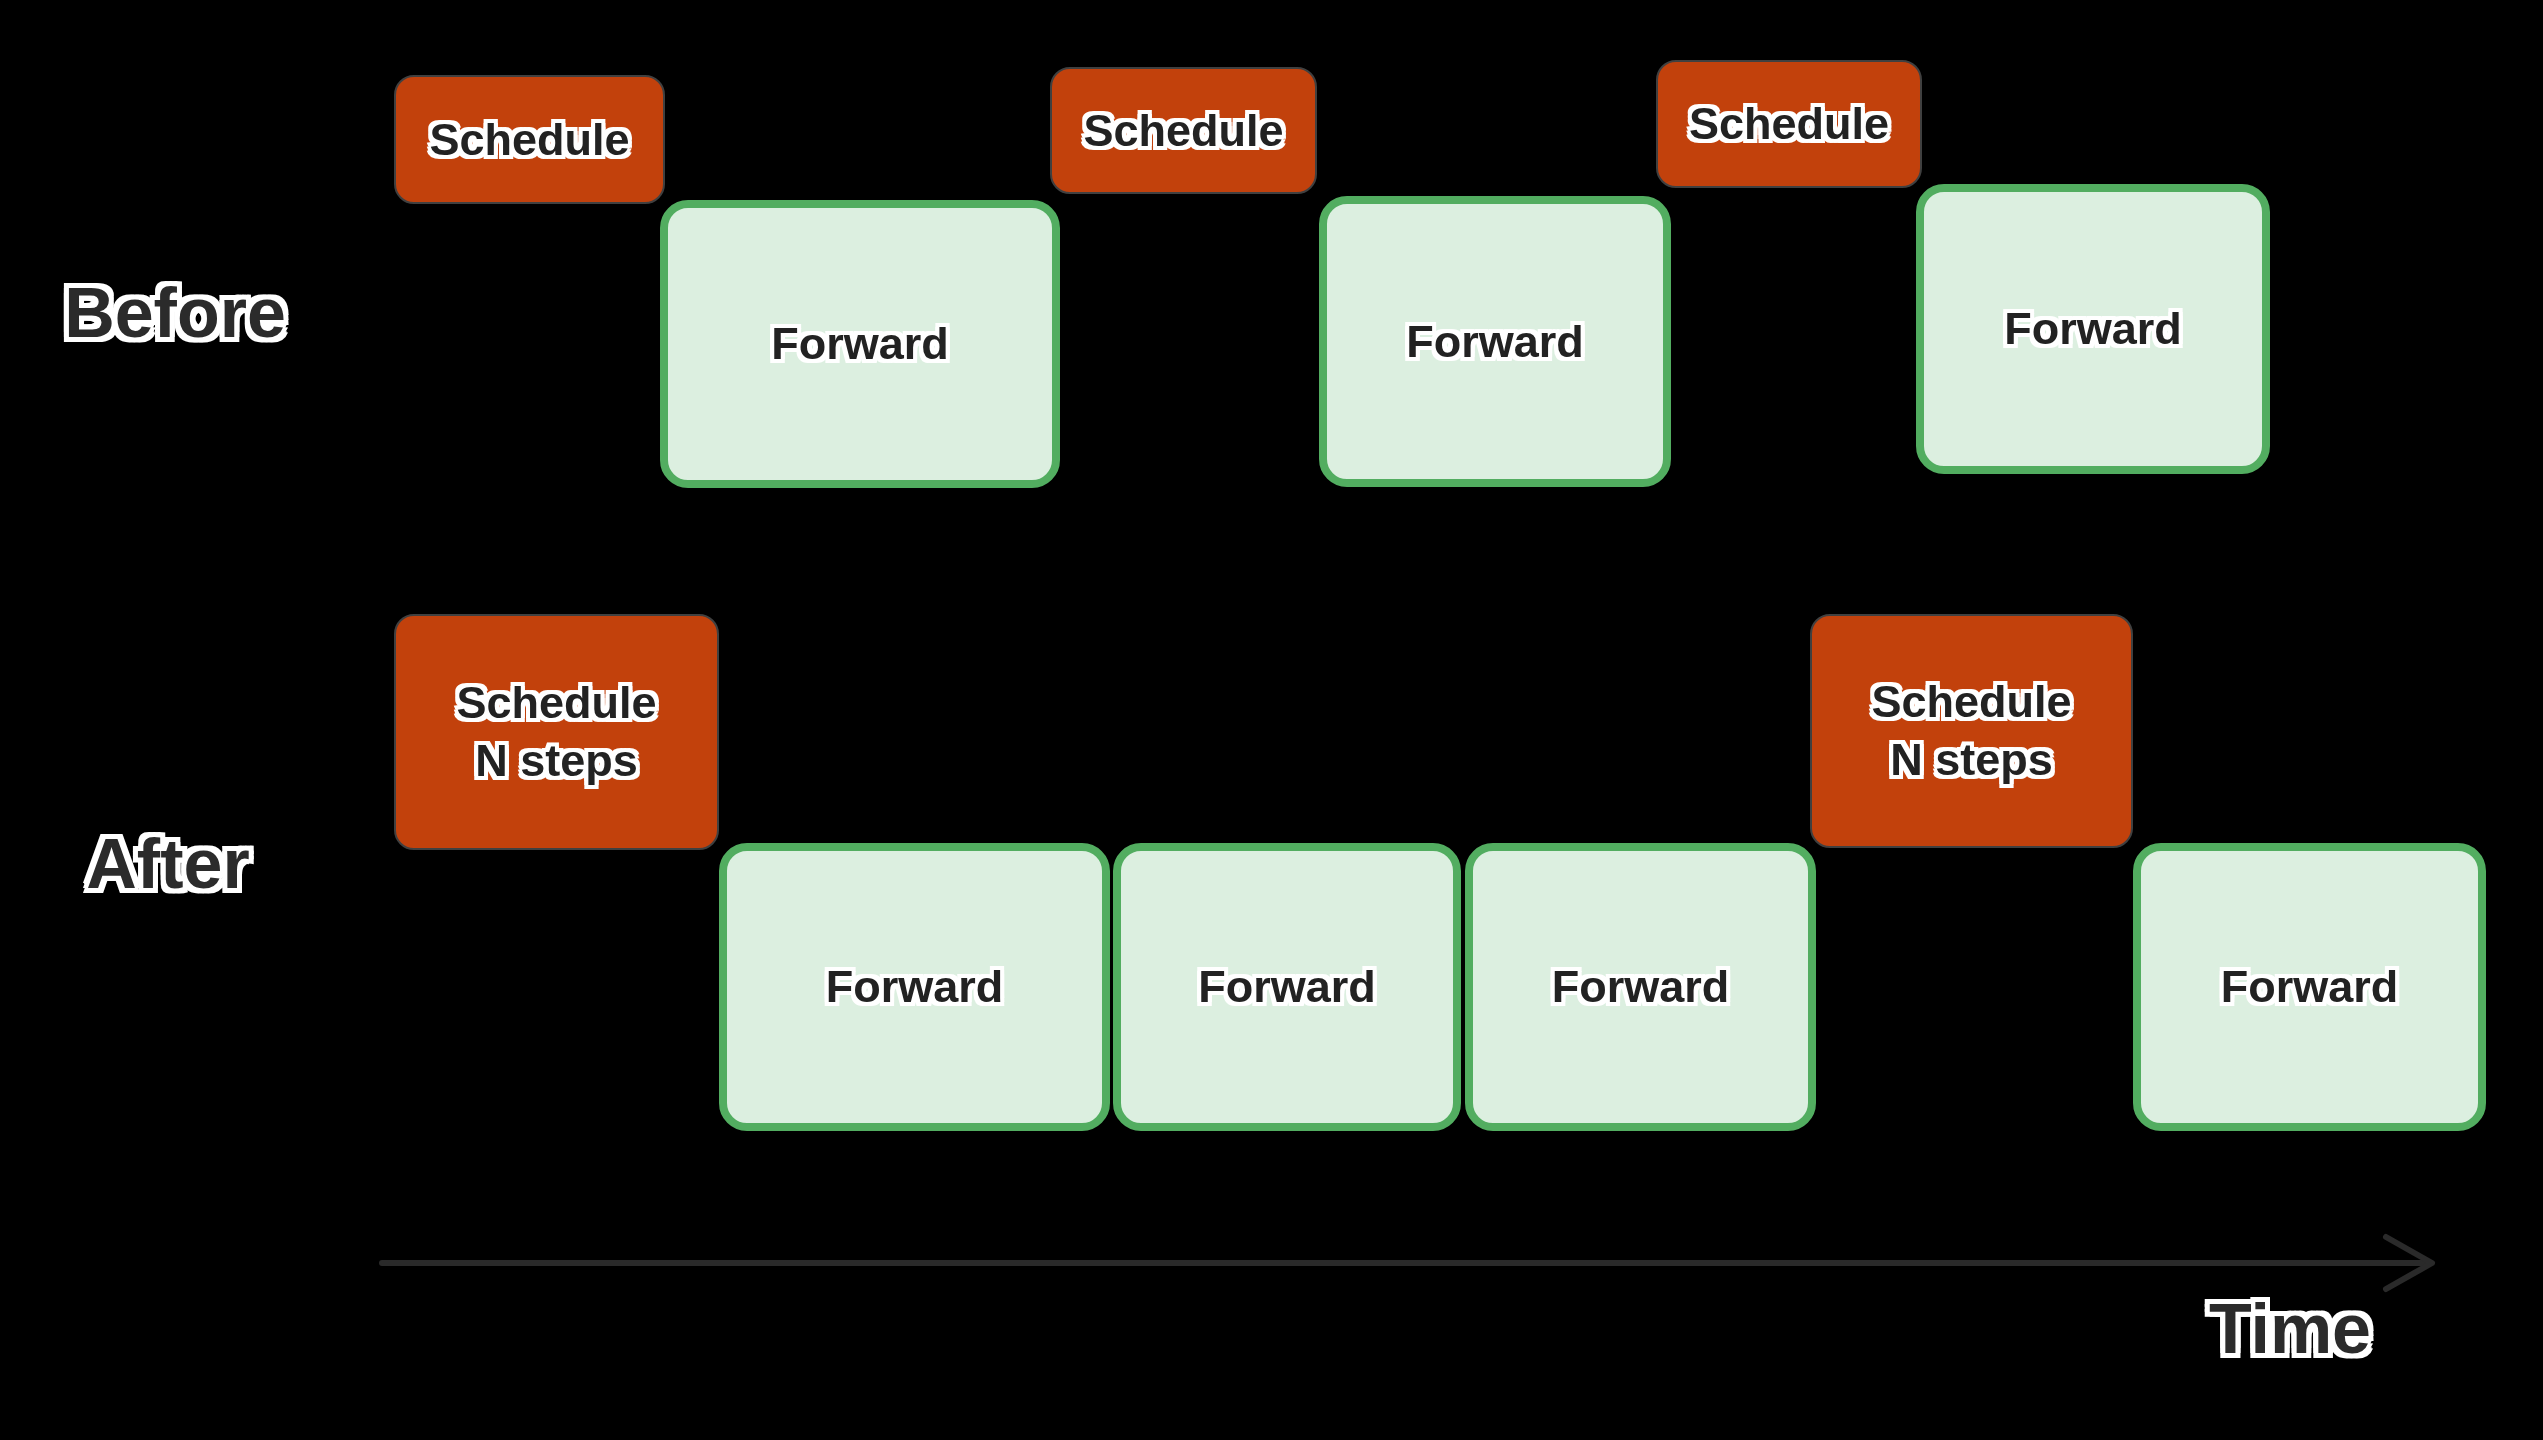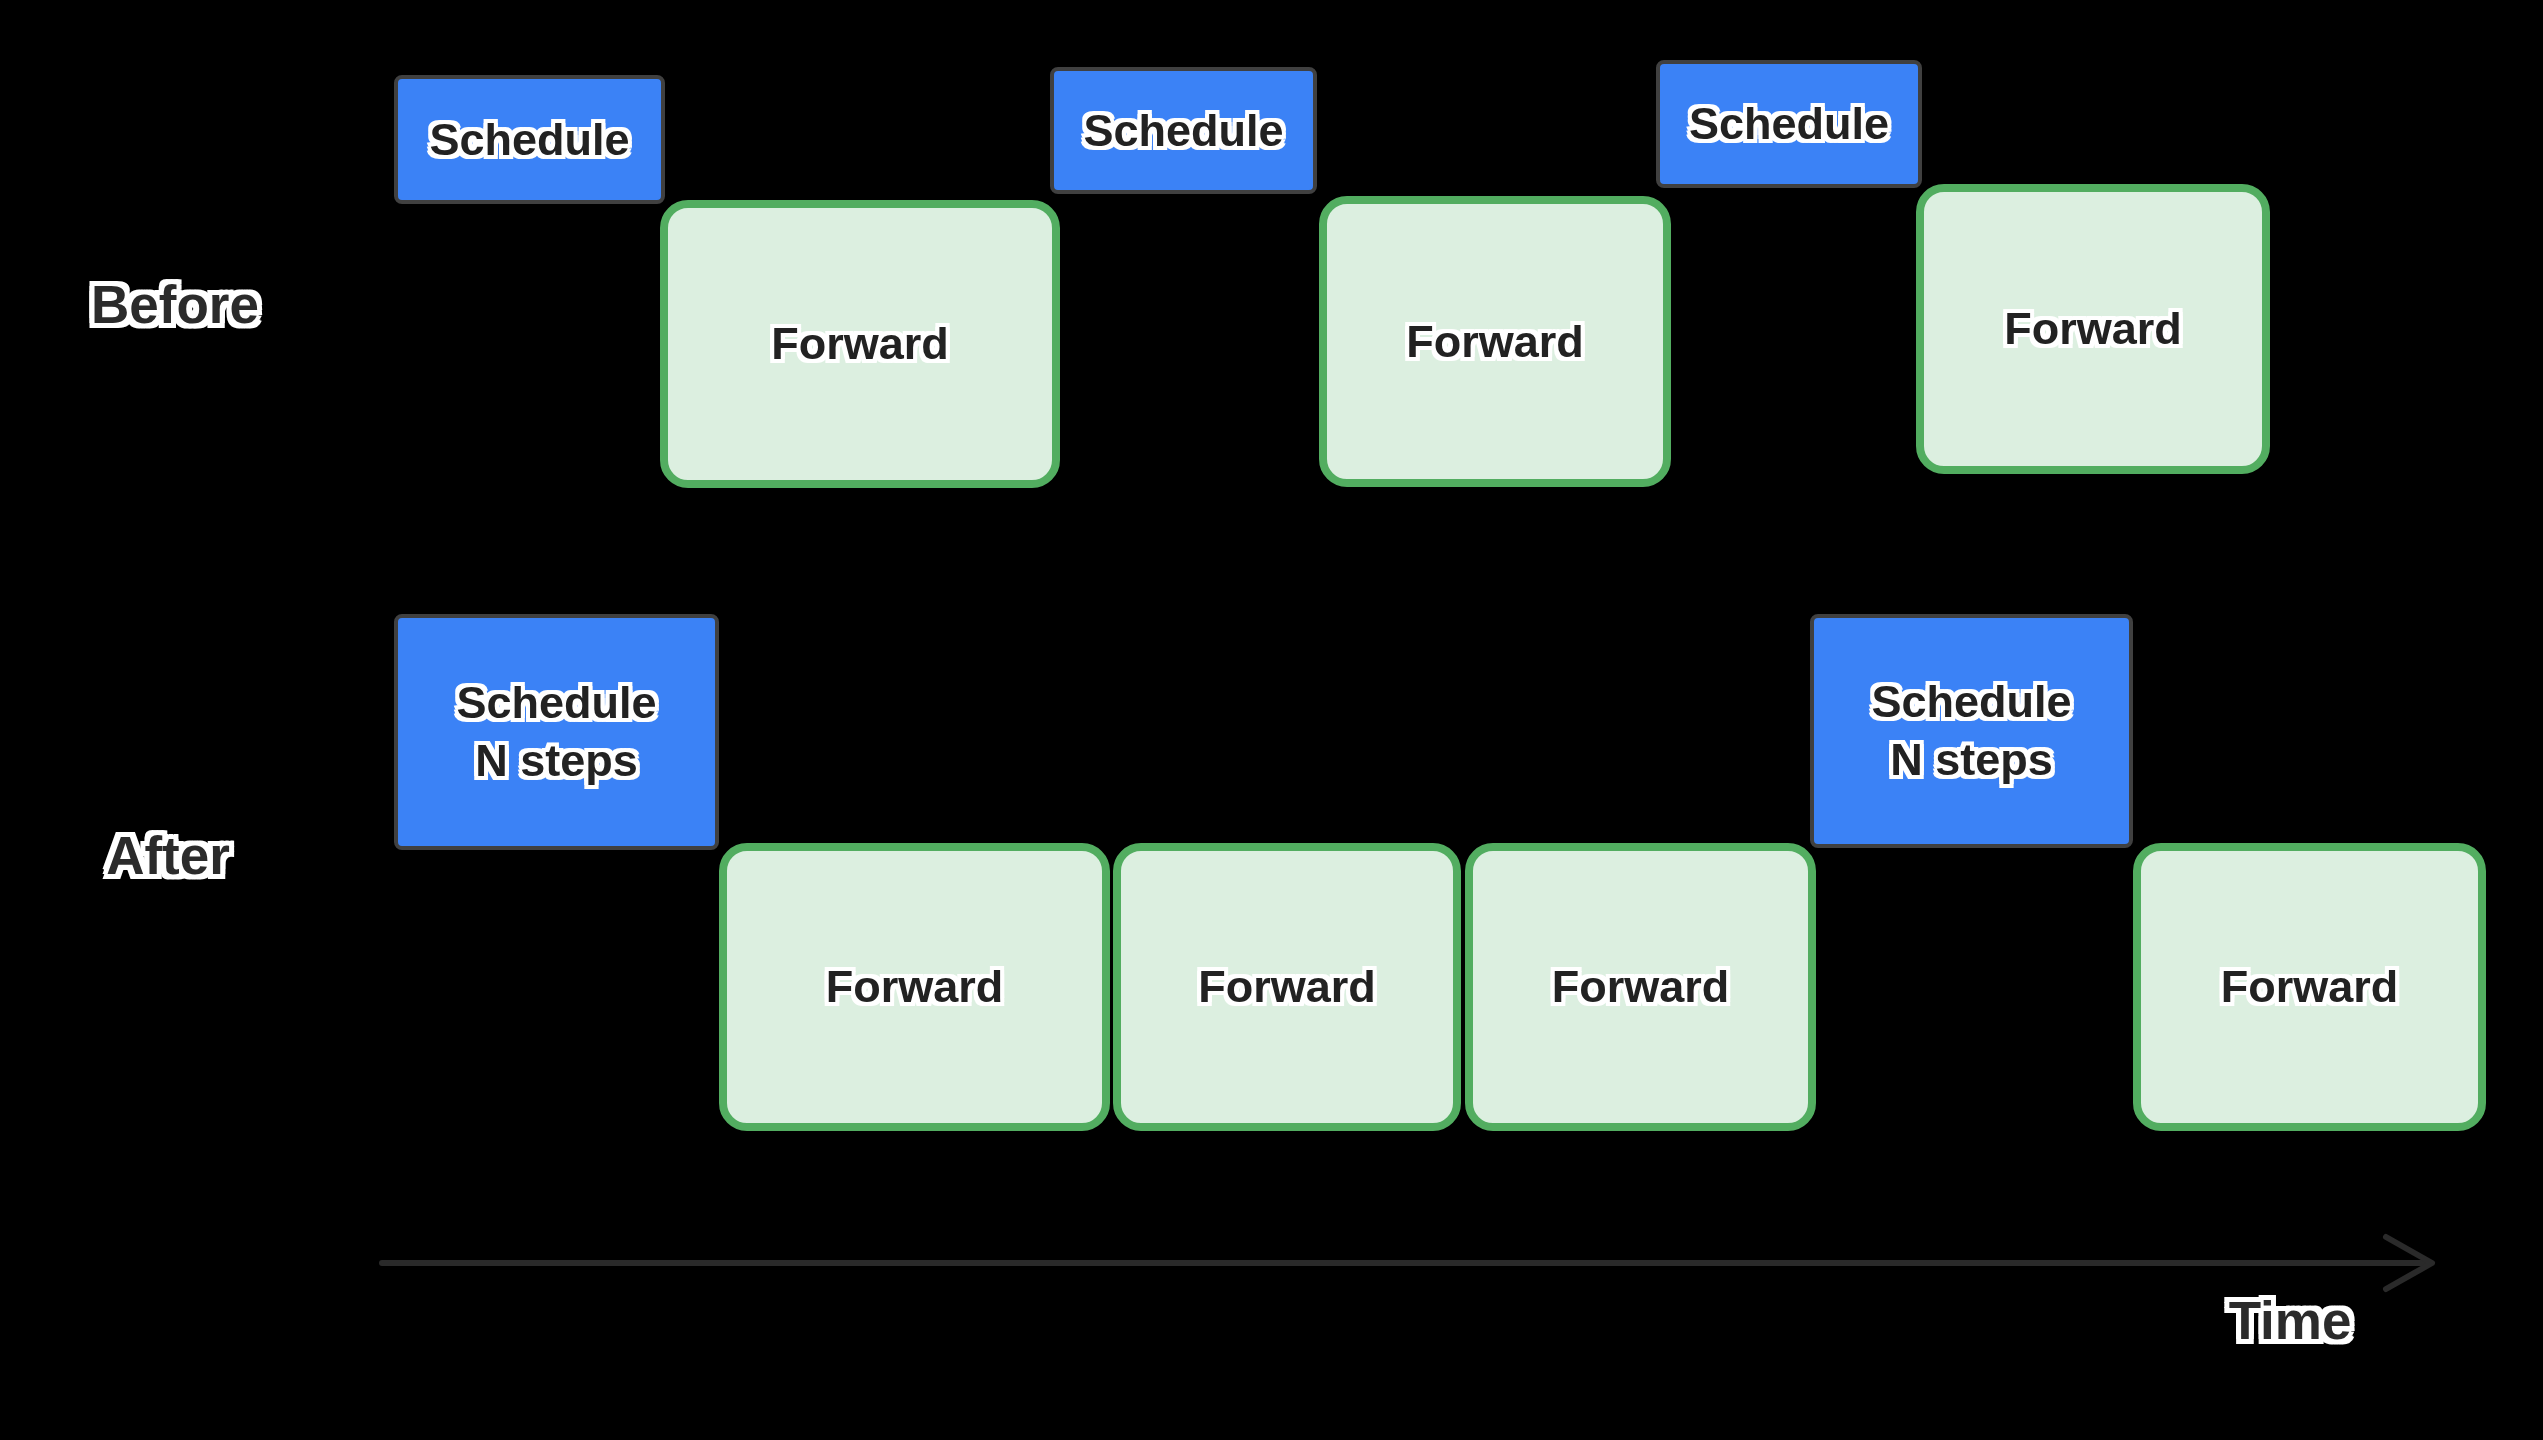--- a/index.html
+++ b/index.html
@@ -17,23 +17,23 @@
   }
   .box {
     position: absolute;
     box-sizing: border-box;
     display: flex;
     align-items: center;
     justify-content: center;
     text-align: center;
   }
   .schedule {
-    background: #3b82f6;
-    border: 4px solid #404040;
-    border-radius: 8px;
+    background: #c2410c;
+    border: 2px solid #404040;
+    border-radius: 20px;
     z-index: 2;
   }
   .forward {
     background: #dcefe0;
     border: 8px solid #52ad60;
     border-radius: 28px;
     z-index: 1;
   }
   .box-label {
     font-size: 45px;
@@ -43,21 +43,21 @@
     text-shadow:
       -4px -4px 0 #ffffff,  0 -4px 0 #ffffff,  4px -4px 0 #ffffff,
       -4px  0   0 #ffffff,  4px  0   0 #ffffff,
       -4px  4px 0 #ffffff,  0  4px 0 #ffffff,  4px  4px 0 #ffffff,
       -3px -3px 0 #ffffff,  3px -3px 0 #ffffff,
       -3px  3px 0 #ffffff,  3px  3px 0 #ffffff;
   }
   .box-line { display: block; }
   .fig-label {
     position: absolute;
-    font-size: 53px;
+    font-size: 70px;
     font-weight: bold;
     color: #2b2b2b;
     line-height: 1.08;
     text-align: center;
     text-shadow:
       -5px -5px 0 #ffffff,  0 -5px 0 #ffffff,  5px -5px 0 #ffffff,
       -5px  0   0 #ffffff,  5px  0   0 #ffffff,
       -5px  5px 0 #ffffff,  0  5px 0 #ffffff,  5px  5px 0 #ffffff,
       -4px -4px 0 #ffffff,  4px -4px 0 #ffffff,
       -4px  4px 0 #ffffff,  4px  4px 0 #ffffff;

